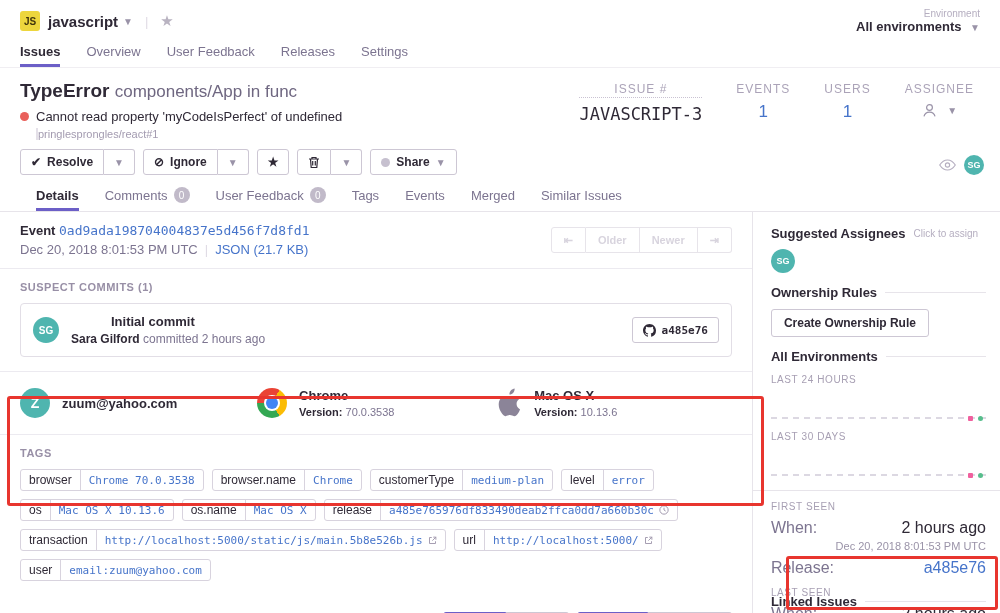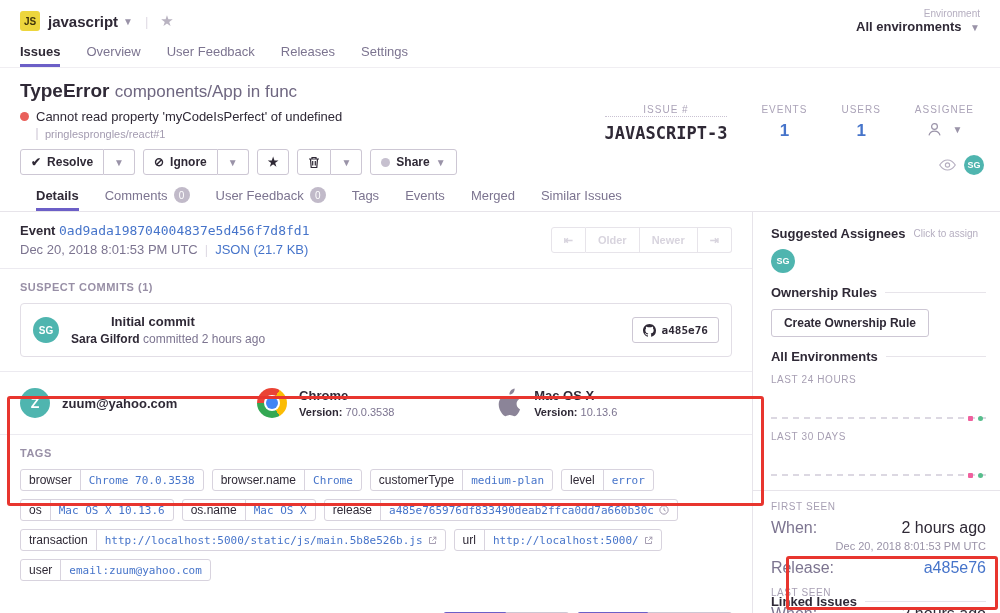--- a/index.html
+++ b/index.html
@@ -27,36 +27,36 @@
 
   
   .issue-head { position:relative; padding:12px 20px 8px; }
   .issue-head-flex { display:flex; }
   .ih-left { flex:1; min-width:0; }
   .issue-title { font-size:19px; }
   .issue-title b { font-weight:bold; }
   .issue-culprit { font-weight:normal; color:#6f6781; font-size:17px; }
   .issue-msg { display:flex; align-items:center; gap:7px; margin-top:7px; font-size:13px; }
   .err-dot { width:9px; height:9px; border-radius:50%; background:#e9605b; }
-  .issue-annot { margin:4px 0 0 16px; padding-left:7px; border-left:2px solid #e4e0e8;
+  .issue-annot { margin:4px 0 0 16px; padding-left:0; border-left:2px solid #e4e0e8;
                  color:#a39bb0; font-size:11px; }
   .actions { display:flex; gap:8px; margin-top:9px; }
   .btn-grp { display:inline-flex; }
   .btn { height:26px; display:inline-flex; align-items:center; gap:6px; padding:0 10px;
          background:#fff; border:1px solid #cdc7d4; border-radius:3px; font-weight:bold;
          font-size:12px; color:#2f2936; cursor:pointer; }
   .btn-grp .btn:first-child { border-radius:3px 0 0 3px; }
   .btn-grp .btn:last-child { border-radius:0 3px 3px 0; border-left:none; }
   .btn .chev { margin:0; }
   .share-dot { width:9px; height:9px; border-radius:50%; background:#c6c0cf; }
   .stats { display:flex; gap:34px; padding-top:2px; margin-right:6px; }
   .stat { text-align:center; }
-  .stat-label { font-size:10px; letter-spacing:1px; color:#aba3b8;margin-top:22px; }
+  .stat-label { font-size:12px; letter-spacing:1px; color:#aba3b8; }
   .stat-label.dotted { border-bottom:1px dotted #c9c2d2; padding-bottom:1px; }
-  .stat-value { margin-top:6px; font-size:17px;font-weight:bold; }
+  .stat-value { margin-top:6px; font-size:17px; }
   .stat-value.num { color:#4674ca; }
   .assignee-ctl { margin-top:6px; display:flex; align-items:center; justify-content:center; gap:4px; color:#9a93a8; }
   .seen-by { position:absolute; right:16px; bottom:8px; display:flex; align-items:center; gap:8px; }
   .avatar { border-radius:50%; background:#4fb5af; color:#fff; font-weight:bold;
             display:flex; align-items:center; justify-content:center; }
   .av20 { width:20px; height:20px; font-size:9px; }
   .av24 { width:24px; height:24px; font-size:9px; }
   .av26 { width:26px; height:26px; font-size:10px; }
   .av30 { width:30px; height:30px; font-size:14px; }
 

